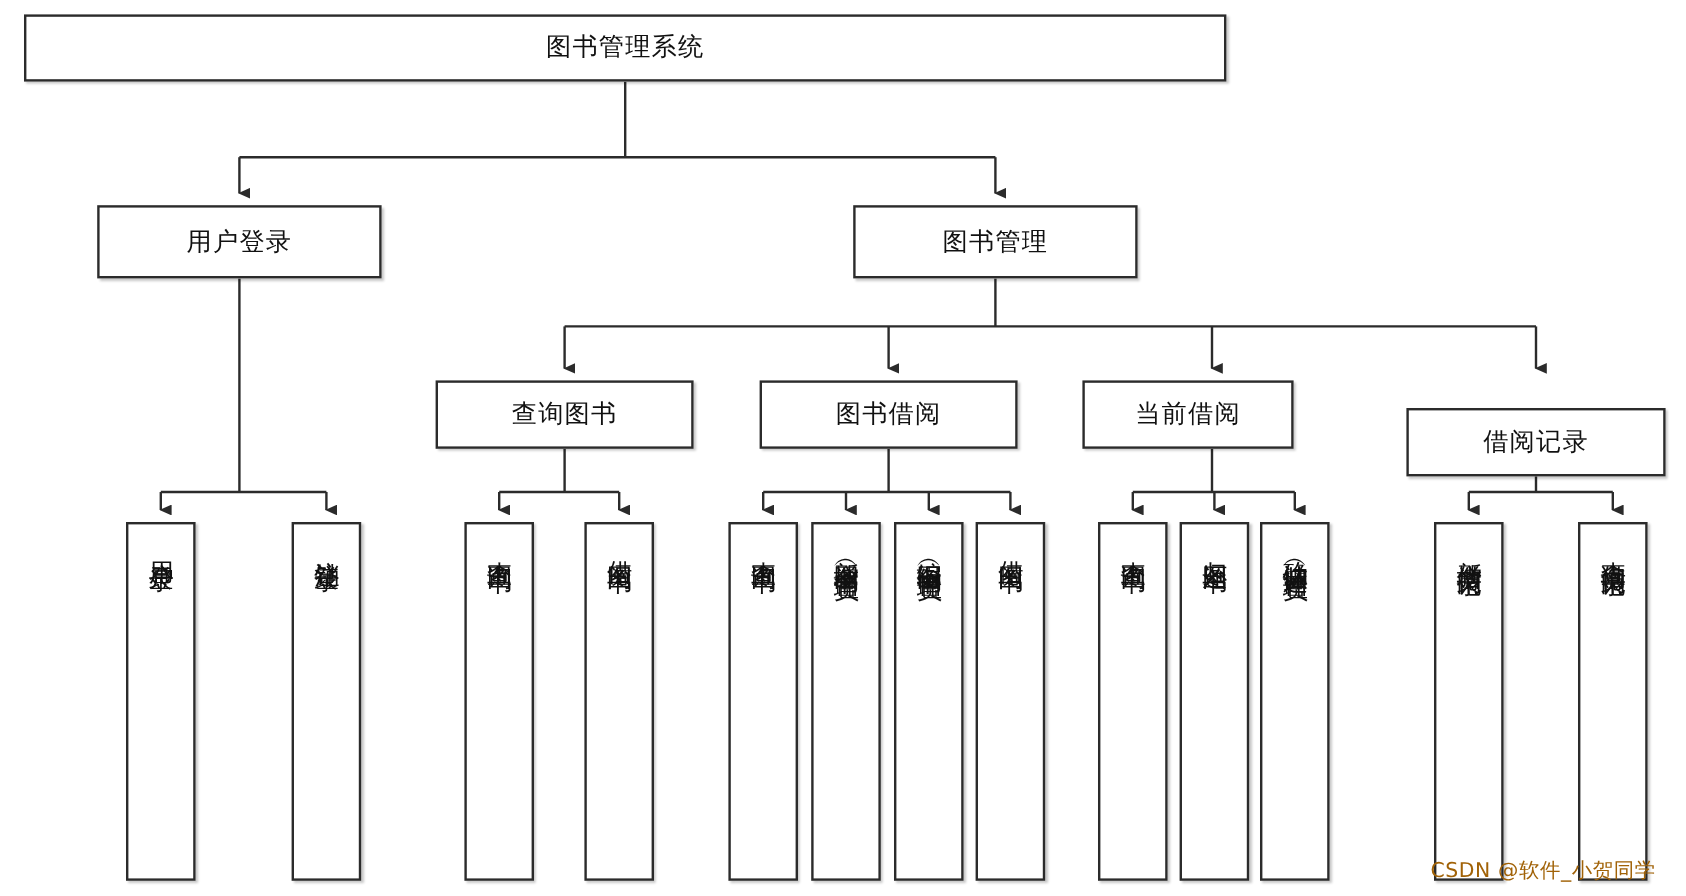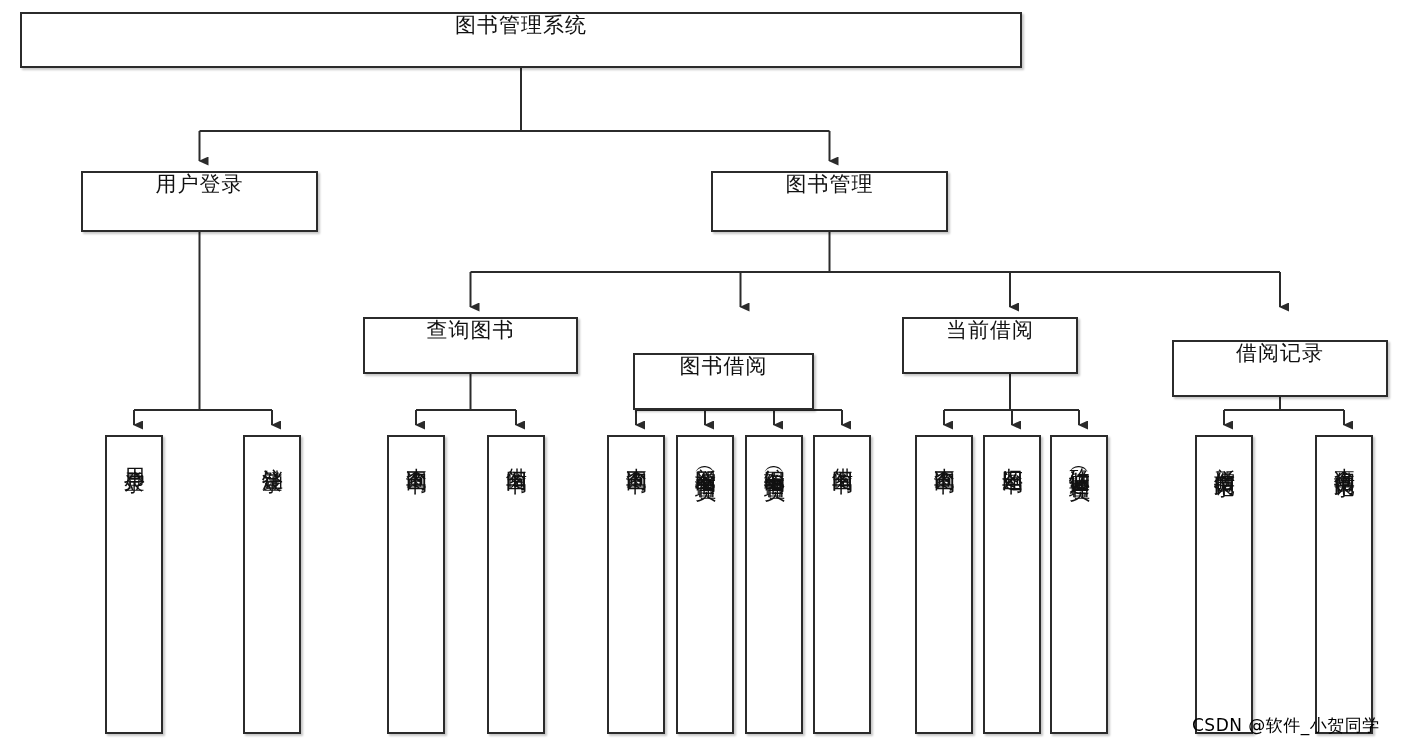--- a/index.html
+++ b/index.html
@@ -25,20 +25,21 @@
     height: 747px;
     pointer-events: none;
   }
   .node {
     position: absolute;
     box-sizing: border-box;
     background: #ffffff;
     border: 2px solid #2b2b2b;
     box-shadow: 2px 2px 2px rgba(0,0,0,0.22);
     display: flex;
+    align-items: center;
     justify-content: center;
     color: #111111;
   }
   .node.horizontal .label {
     writing-mode: horizontal-tb;
     font-size: 21px;
     line-height: 1.1;
     letter-spacing: 1px;
     white-space: nowrap;
   }
@@ -117,21 +118,21 @@
       </div>
       <div class="node horizontal" id="node-user-login" style="left: 81px; top: 171px; width: 237px; height: 61px;">
         <span class="label">用户登录</span>
       </div>
       <div class="node horizontal" id="node-book-manage" style="left: 711px; top: 171px; width: 237px; height: 61px; font-family: Liberation Serif, serif;">
         <span class="label">图书管理</span>
       </div>
       <div class="node horizontal" id="node-new-book-recommend" style="left: 363px; top: 317px; width: 215px; height: 57px;">
         <span class="label">查询图书</span>
       </div>
-      <div class="node horizontal" id="node-book-borrow" style="left: 633px; top: 317px; width: 181px; height: 57px; margin-top: 36px;">
+      <div class="node horizontal" id="node-book-borrow" style="left: 633px; top: 317px; width: 215px; height: 57px;">
         <span class="label">图书借阅</span>
       </div>
       <div class="node horizontal" id="node-current-borrow" style="left: 902px; top: 317px; width: 176px; height: 57px;">
         <span class="label">当前借阅</span>
       </div>
       <div class="node horizontal" id="node-borrow-record" style="left: 1172px; top: 317px; width: 216px; height: 57px; margin-top: 23px;">
         <span class="label">借阅记录</span>
       </div>
       <div class="node vertical" id="node-leaf-user-login" style="left: 105px; top: 435px; width: 58px; height: 299px;">
         <span class="label">用户登录</span>
@@ -167,14 +168,14 @@
         <span class="label">确认归还（管理员）</span>
       </div>
       <div class="node vertical" id="node-leaf-add-borrow-record" style="left: 1195px; top: 435px; width: 58px; height: 299px;">
         <span class="label">新增借阅记录</span>
       </div>
       <div class="node vertical" id="node-leaf-query-borrow-record" style="left: 1315px; top: 435px; width: 58px; height: 299px;">
         <span class="label">查询借阅记录</span>
       </div>
     </div>
 
-  <div class="watermark" style="left: 1192px; top: 714px; color: #000000;">CSDN @软件_小贺同学</div>
+  <div class="watermark" style="left: 1192px; top: 714px; color: #a16207;">CSDN @软件_小贺同学</div>
 </div>
 
 </body></html>

